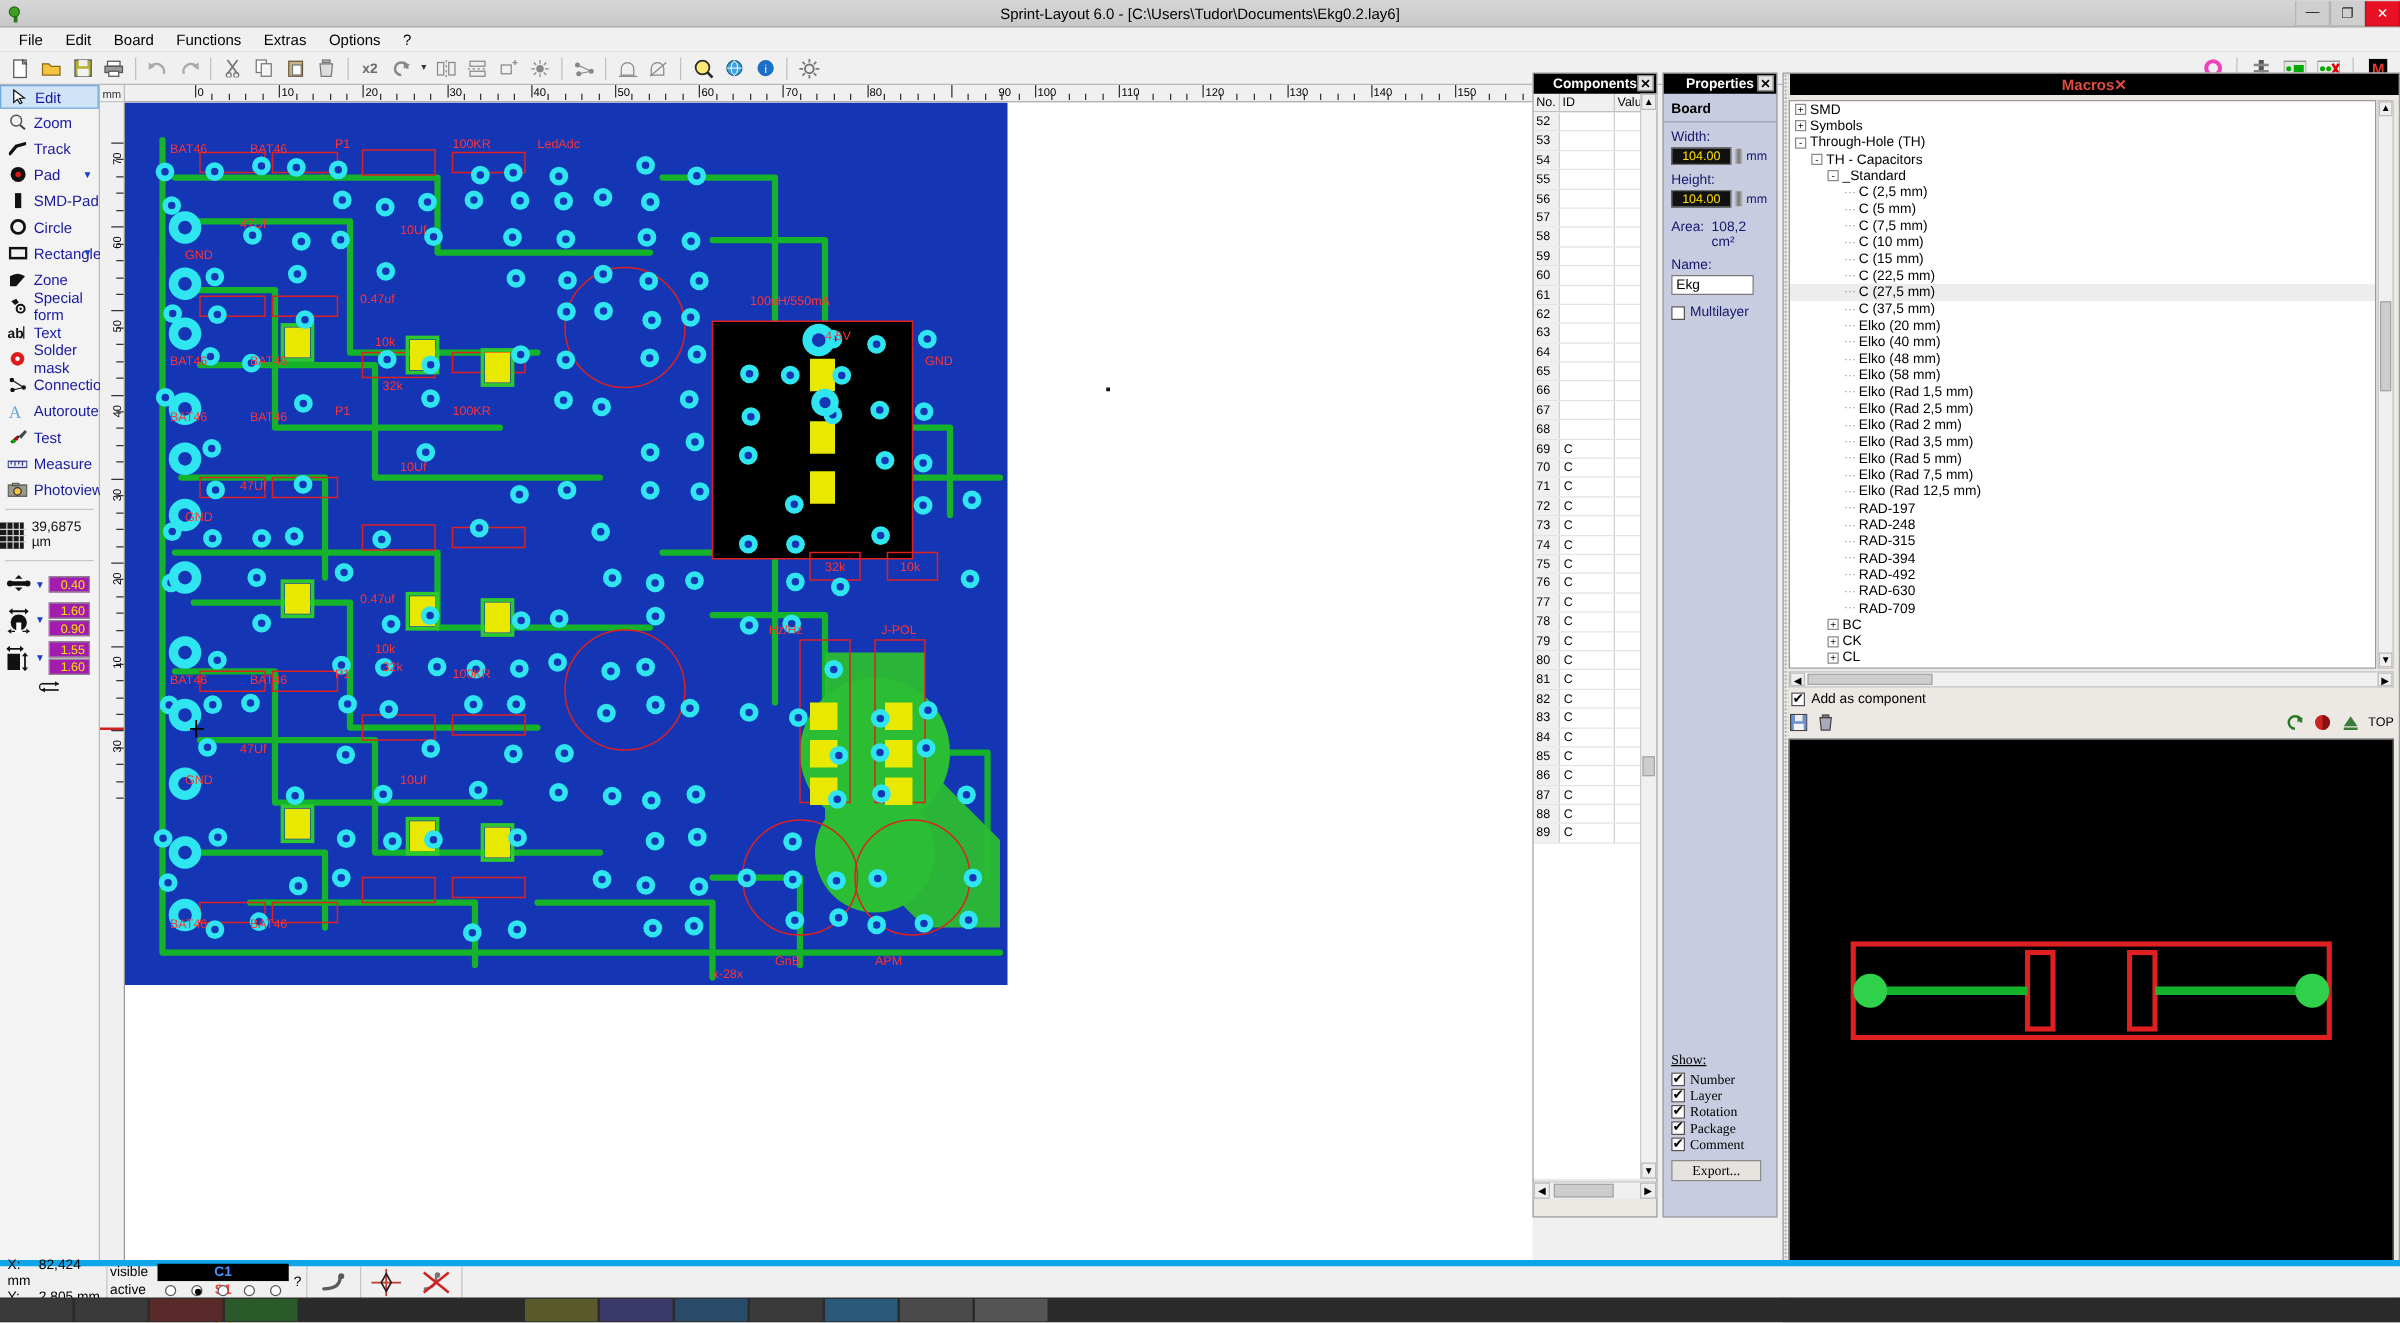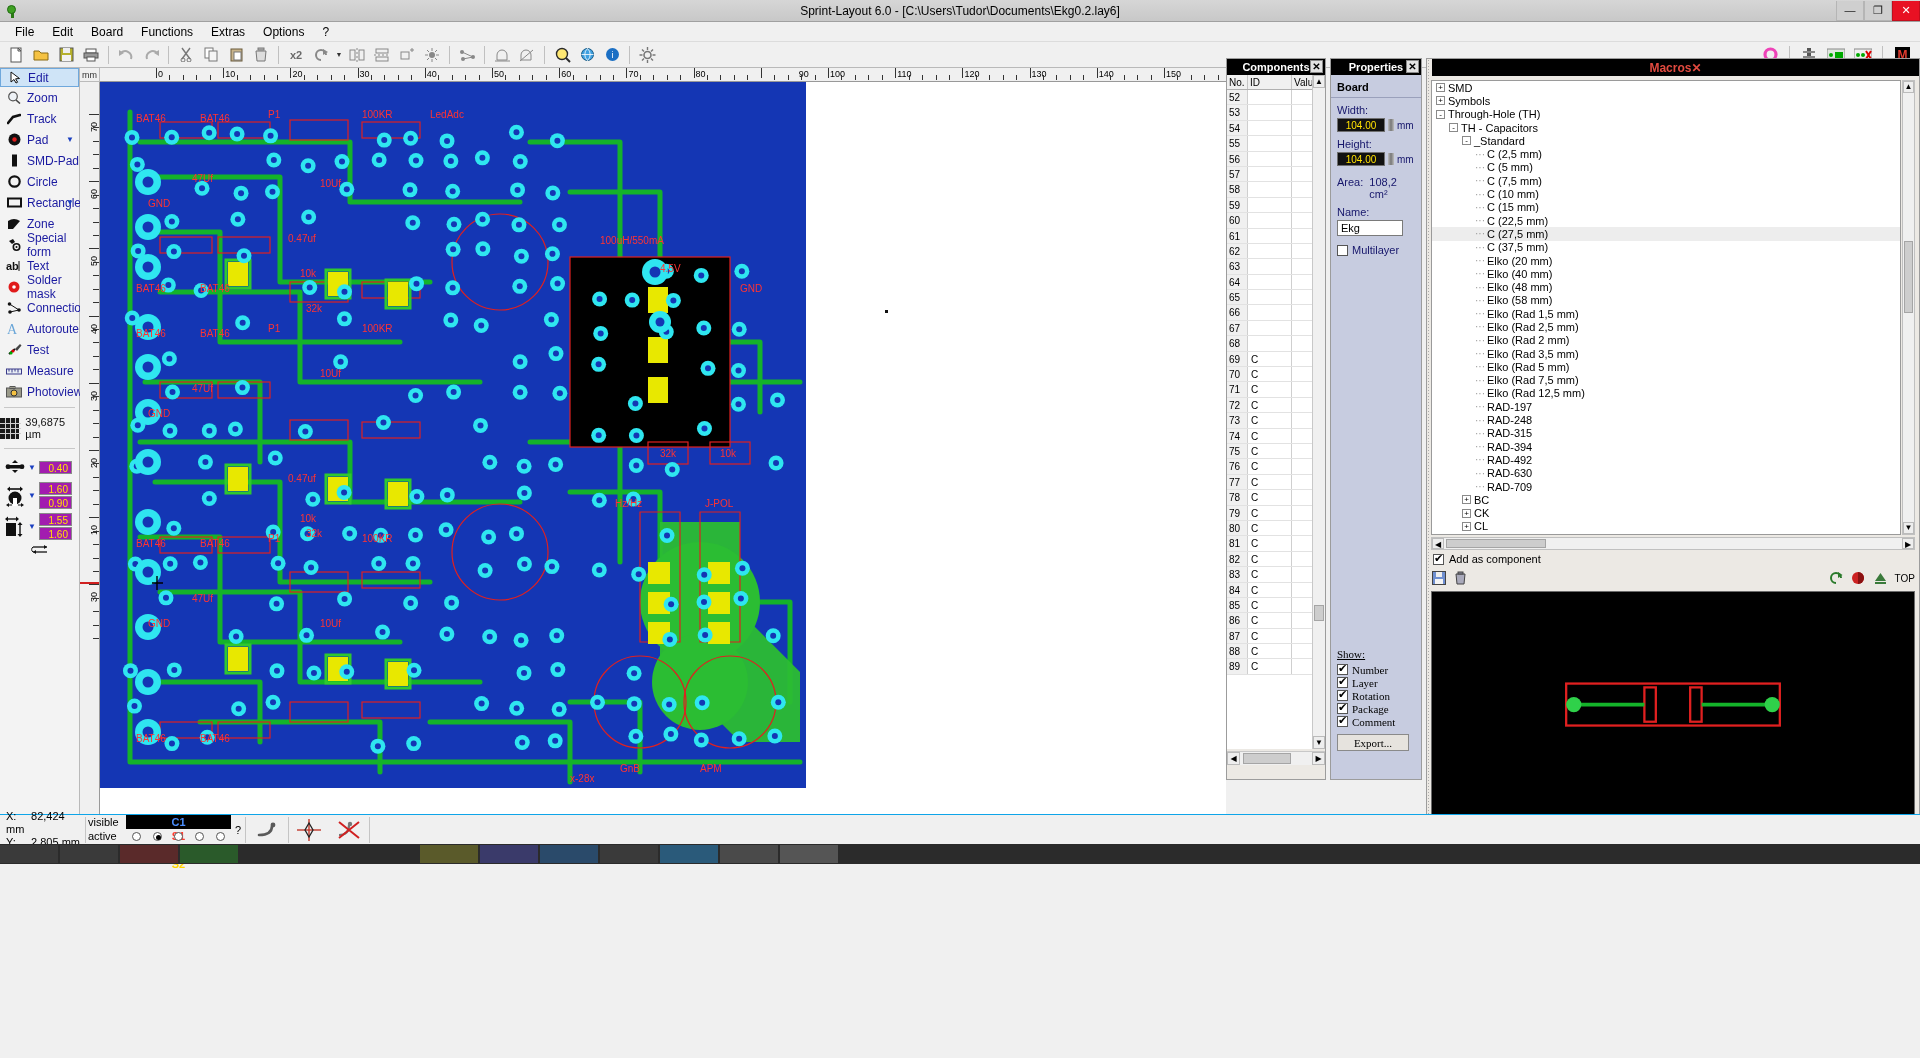--- a/index.html
+++ b/index.html
@@ -4,21 +4,21 @@
 <style>
   * { box-sizing: border-box; }
   html, body {
     margin: 0; padding: 0;
     width: 1920px; height: 1058px;
     overflow: hidden;
     font-family: "Liberation Sans", sans-serif;
     font-size: 12px;
     background: #f0f0f0;
   }
-  .app { position: relative; width: 1920px; height: 864px; }
+  .app { position: relative; width: 1920px; height: 1058px; }
 
   
   .titlebar {
     height: 22px; background: linear-gradient(#d6d6d6,#c8c8c8);
     border-bottom: 1px solid #a0a0a0;
     display: flex; align-items: center; position: relative;
   }
   .titlebar-icon { width: 18px; height: 18px; margin-left: 3px; position: relative; }
   .titlebar-icon .dot {
     position:absolute; left:4px; top:3px; width:9px; height:9px;
@@ -128,21 +128,21 @@
     height:13px; padding:0 7px; font-size:10px; color:#000; background:#f0f0f0;
     border:1px solid #9a9a9a; border-bottom:none; margin-right:-1px;
     transform: skewX(-12deg); line-height:12px;
   }
   .tab span { display:inline-block; transform: skewX(12deg); }
   .tab.active { background:#fff; }
 
   
   .statusbar {
     position:absolute; left:0; right:0; bottom:20px; height:30px;
-    background:#f0f0f0; border-top:1px solid #0ea5e9; display:flex; align-items:center;
+    background:#f0f0f0; border-top:5px solid #0ea5e9; display:flex; align-items:center;
   }
   .xy { width:85px; font-size:11px; padding-left:6px; line-height:13px;}
   .xy b { font-weight:normal; display:inline-block; width:14px;}
   .sb-sep { width:1px; height:26px; background:#c5c5c5; }
   .layerbox { display:flex; align-items:stretch; font-size:11px; }
   .layerlabels { width:40px; }
   .layerlabels div { height:14px; line-height:14px; padding-left:2px; }
   .layerchips { background:#000; display:flex; flex-direction:column; }
   .chiprow { display:flex; height:14px; align-items:center; }
   .chip { width:21px; text-align:center; font-weight:bold; font-size:11px; line-height:14px; }

